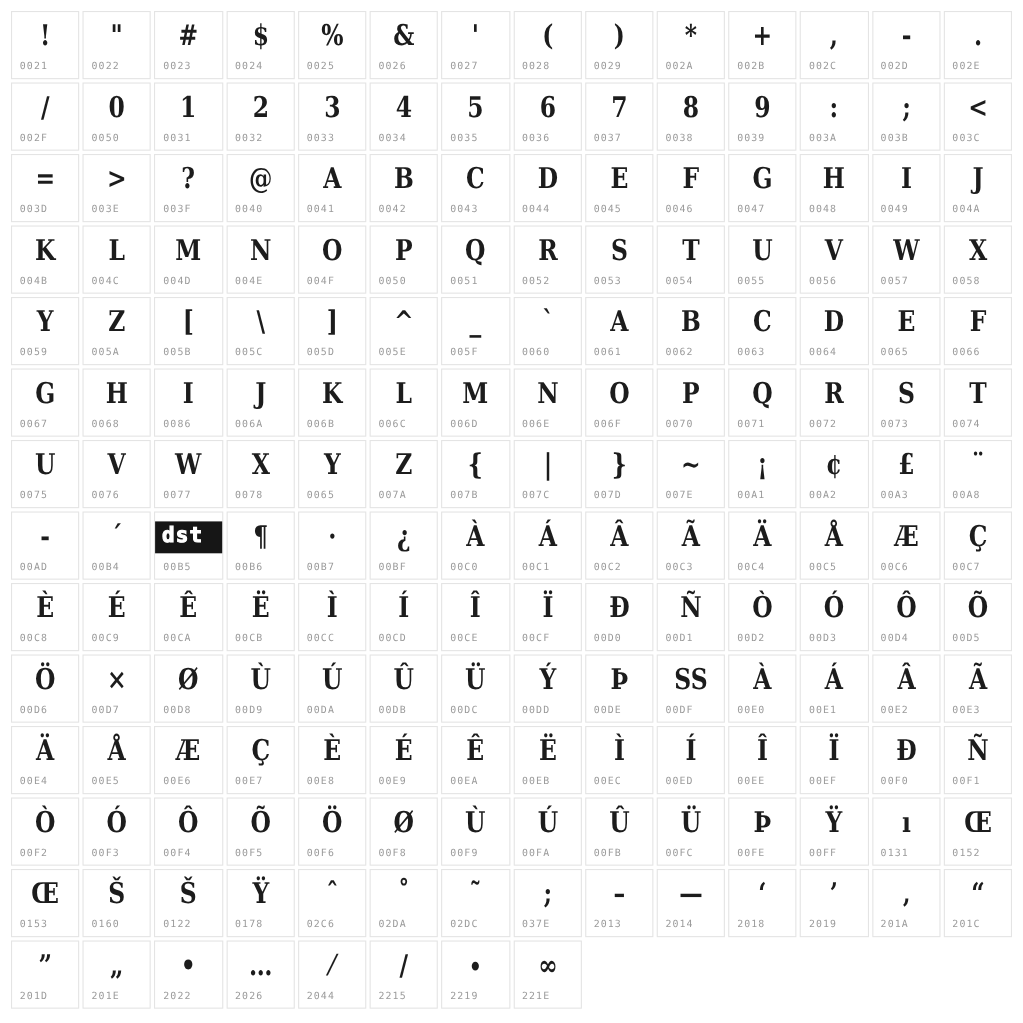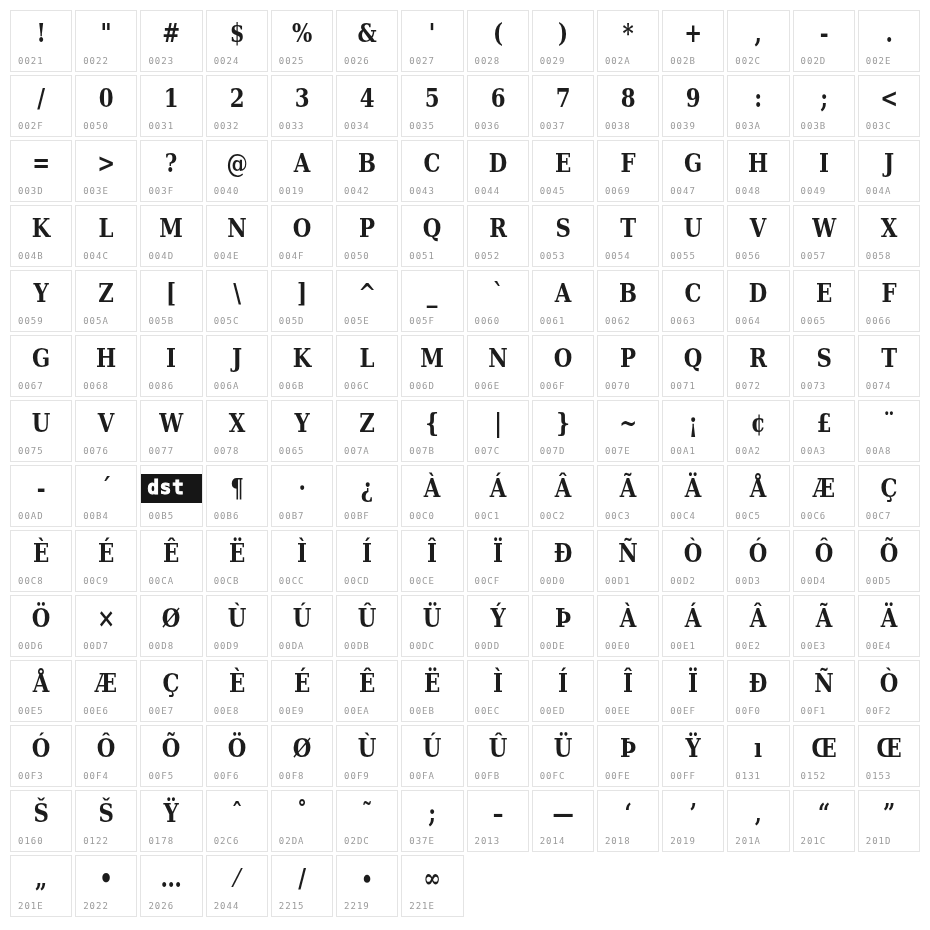--- a/index.html
+++ b/index.html
@@ -185,41 +185,41 @@
     <div class="cell">
       <span class="glyph">?</span>
       <span class="code">003F</span>
     </div>
     <div class="cell">
       <span class="glyph">@</span>
       <span class="code">0040</span>
     </div>
     <div class="cell">
       <span class="glyph">A</span>
-      <span class="code">0019</span>
+      <span class="code">0041</span>
     </div>
     <div class="cell">
       <span class="glyph">B</span>
       <span class="code">0042</span>
     </div>
     <div class="cell">
       <span class="glyph">C</span>
       <span class="code">0043</span>
     </div>
     <div class="cell">
       <span class="glyph">D</span>
       <span class="code">0044</span>
     </div>
     <div class="cell">
       <span class="glyph">E</span>
       <span class="code">0045</span>
     </div>
     <div class="cell">
       <span class="glyph">F</span>
-      <span class="code">0069</span>
+      <span class="code">0046</span>
     </div>
     <div class="cell">
       <span class="glyph">G</span>
       <span class="code">0047</span>
     </div>
     <div class="cell">
       <span class="glyph">H</span>
       <span class="code">0048</span>
     </div>
     <div class="cell">
@@ -598,20 +598,24 @@
     </div>
     <div class="cell">
       <span class="glyph">Ý</span>
       <span class="code">00DD</span>
     </div>
     <div class="cell">
       <span class="glyph">Þ</span>
       <span class="code">00DE</span>
     </div>
     <div class="cell">
+      <span class="glyph">SS</span>
+      <span class="code">00DF</span>
+    </div>
+    <div class="cell">
       <span class="glyph">À</span>
       <span class="code">00E0</span>
     </div>
     <div class="cell">
       <span class="glyph">Á</span>
       <span class="code">00E1</span>
     </div>
     <div class="cell">
       <span class="glyph">Â</span>
       <span class="code">00E2</span>

